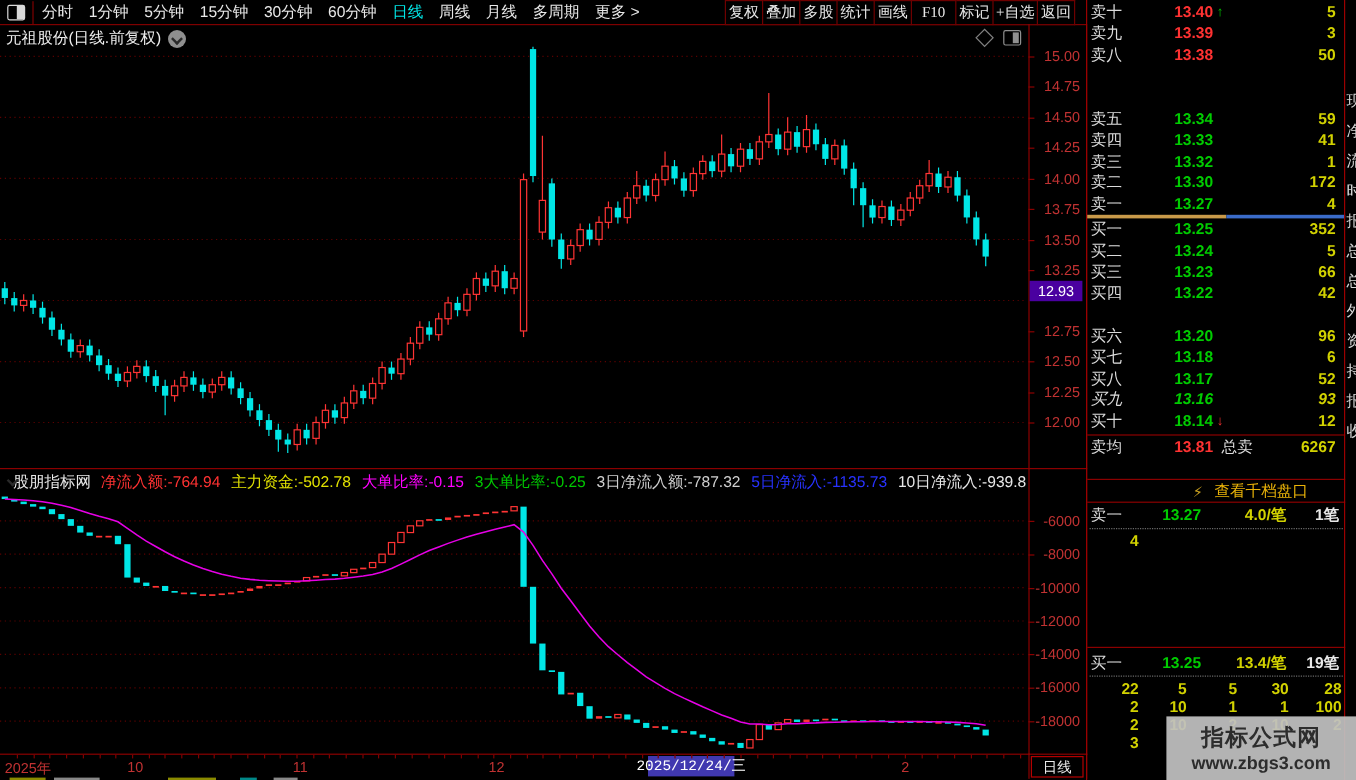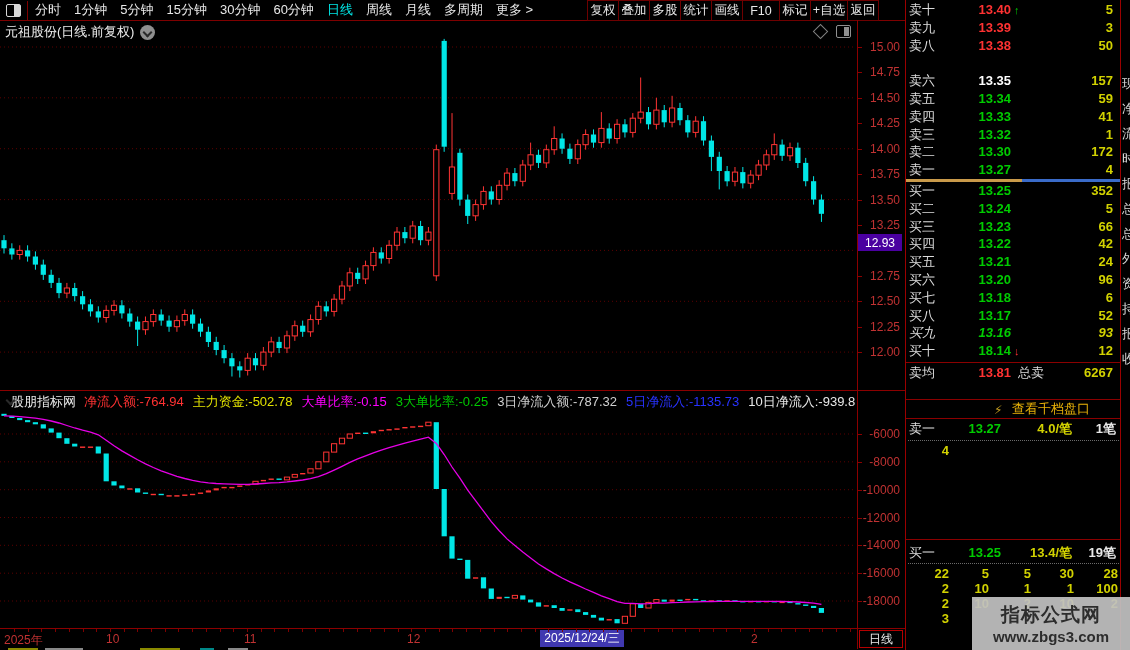--- a/index.html
+++ b/index.html
@@ -7,21 +7,21 @@
        font-family:"Liberation Sans","DejaVu Sans",sans-serif;color:#e8e8e8;}
   
   .topbar{position:absolute;left:0;top:0;width:905px;height:20px;border-bottom:1px solid #7e0000;
           display:flex;align-items:center;}
   .win-icon-cell{width:27px;height:19px;border-right:1px solid #7e0000;display:flex;align-items:center;justify-content:center;}
   .win-icon{width:13px;height:11px;border:1.5px solid #d8d8d8;border-radius:2px;position:relative;}
   .win-icon::after{content:"";position:absolute;right:0;top:0;width:45%;height:100%;background:#d8d8d8;}
   .menu-left{display:flex;gap:13px;padding-left:7px;font-size:13px;white-space:nowrap;}
   .menu-left .mi{color:#e8e8e8;cursor:default;}
   .menu-left .mi.active{color:#00e6e6;}
-  .menu-right{position:absolute;left:587px;top:0;height:19px;display:flex;}
+  .menu-right{position:absolute;left:604px;top:0;height:19px;display:flex;font-family:Liberation Serif, serif;}
   .menu-right .mr{width:30px;height:19px;border:1px solid #6e0000;border-left:none;display:flex;
                   align-items:center;justify-content:center;font-size:12.5px;white-space:nowrap;}
   .menu-right .mr:first-child{border-left:1px solid #6e0000;}
   
   .main-chart{position:absolute;left:0;top:20px;width:857px;height:370px;border-right:1px solid #8b0000;}
   .chart-title{position:absolute;left:5px;top:3px;font-size:13px;color:#eee;display:flex;align-items:center;gap:6px;}
   .chev-circle{display:inline-block;width:15px;height:15px;border-radius:50%;background:#8f8f8f;position:relative;}
   .chev-circle::after{content:"";position:absolute;left:4px;top:4px;width:5px;height:5px;border-right:2px solid #2a2a2a;
                       border-bottom:2px solid #2a2a2a;transform:rotate(45deg);}
   .corner-icons{position:absolute;right:6px;top:5px;display:flex;gap:10px;align-items:center;}
@@ -36,22 +36,22 @@
   
   .ind-panel{position:absolute;left:0;top:390px;width:857px;height:238px;border-top:1px solid #8b0000;border-right:1px solid #8b0000;}
   .ind-header{position:absolute;left:3px;top:2px;width:852px;height:17px;display:flex;align-items:flex-start;
               gap:8px;font-size:13px;white-space:nowrap;overflow:hidden;}
   .ind-field{display:inline-flex;}
   .sub-axis{position:absolute;left:857px;top:390px;width:48px;height:238px;border-right:1px solid #8b0000;border-top:1px solid #8b0000;}
   
   .date-axis{position:absolute;left:0;top:628px;width:857px;height:20px;border-top:1px solid #8b0000;border-right:1px solid #8b0000;}
   .dt-lbl{position:absolute;top:3px;font-size:12px;color:#c03232;white-space:nowrap;}
   .dt-tick{position:absolute;top:0;width:1px;height:3px;background:#7e0000;}
-  .dt-box{position:absolute;left:540px;top:1px;width:84px;height:17px;background:#4038b0;color:#fff;
-          font-size:12px;display:flex;align-items:center;justify-content:center;white-space:nowrap;}
+  .dt-box{position:absolute;left:540px;top:1px;width:72px;height:17px;background:#4038b0;color:#fff;
+          font-size:12px;display:flex;align-items:center;justify-content:center;white-space:nowrap;font-family:Liberation Mono, monospace;}
   .corner{position:absolute;left:857px;top:628px;width:48px;height:20px;border-top:1px solid #8b0000;border-right:1px solid #8b0000;}
   .period-box{position:absolute;left:2px;top:1px;width:42px;height:16px;border:1px solid #b40000;color:#eee;
               font-size:12px;display:flex;align-items:center;justify-content:center;}
   .frag{position:absolute;top:648px;height:2px;}
   
   .orderbook{position:absolute;left:905px;top:0;width:215px;height:650px;border-left:1px solid #9b0000;
              font-size:13px;font-weight:bold;}
   .ob-row{position:absolute;left:0;width:215px;height:18px;line-height:18px;}
   .ob-label{position:absolute;left:3px;color:#dcdcdc;font-weight:normal;}
   .ob-price{position:absolute;left:40px;width:65px;text-align:right;}
@@ -608,25 +608,20 @@
       <div class="ob-row" style="top: 18.8px;">
         <span class="ob-label">卖九</span>
         <span class="ob-price" style="color: rgb(255, 50, 50);">13.39</span>
         <span class="ob-vol">3</span>
       </div>
       <div class="ob-row" style="top: 36.6px;">
         <span class="ob-label">卖八</span>
         <span class="ob-price" style="color: rgb(255, 50, 50);">13.38</span>
         <span class="ob-vol">50</span>
       </div>
-      <div class="ob-row" style="top: 72.2px;">
-        <span class="ob-label">卖六</span>
-        <span class="ob-price" style="color: rgb(255, 255, 255);">13.35</span>
-        <span class="ob-vol">157</span>
-      </div>
       <div class="ob-row" style="top: 90px;">
         <span class="ob-label">卖五</span>
         <span class="ob-price" style="color: rgb(0, 204, 0);">13.34</span>
         <span class="ob-vol">59</span>
       </div>
       <div class="ob-row" style="top: 107.8px;">
         <span class="ob-label">卖四</span>
         <span class="ob-price" style="color: rgb(0, 204, 0);">13.33</span>
         <span class="ob-vol">41</span>
       </div>
@@ -657,25 +652,20 @@
       </div>
       <div class="ob-row" style="top: 217.6px;">
         <span class="ob-label">买三</span>
         <span class="ob-price" style="color: rgb(0, 204, 0);">13.23</span>
         <span class="ob-vol">66</span>
       </div>
       <div class="ob-row" style="top: 235.4px;">
         <span class="ob-label">买四</span>
         <span class="ob-price" style="color: rgb(0, 204, 0);">13.22</span>
         <span class="ob-vol">42</span>
-      </div>
-      <div class="ob-row" style="top: 253.2px;">
-        <span class="ob-label">买五</span>
-        <span class="ob-price" style="color: rgb(0, 204, 0);">13.21</span>
-        <span class="ob-vol">24</span>
       </div>
       <div class="ob-row" style="top: 271px;">
         <span class="ob-label">买六</span>
         <span class="ob-price" style="color: rgb(0, 204, 0);">13.20</span>
         <span class="ob-vol">96</span>
       </div>
       <div class="ob-row" style="top: 288.8px;">
         <span class="ob-label">买七</span>
         <span class="ob-price" style="color: rgb(0, 204, 0);">13.18</span>
         <span class="ob-vol">6</span>

